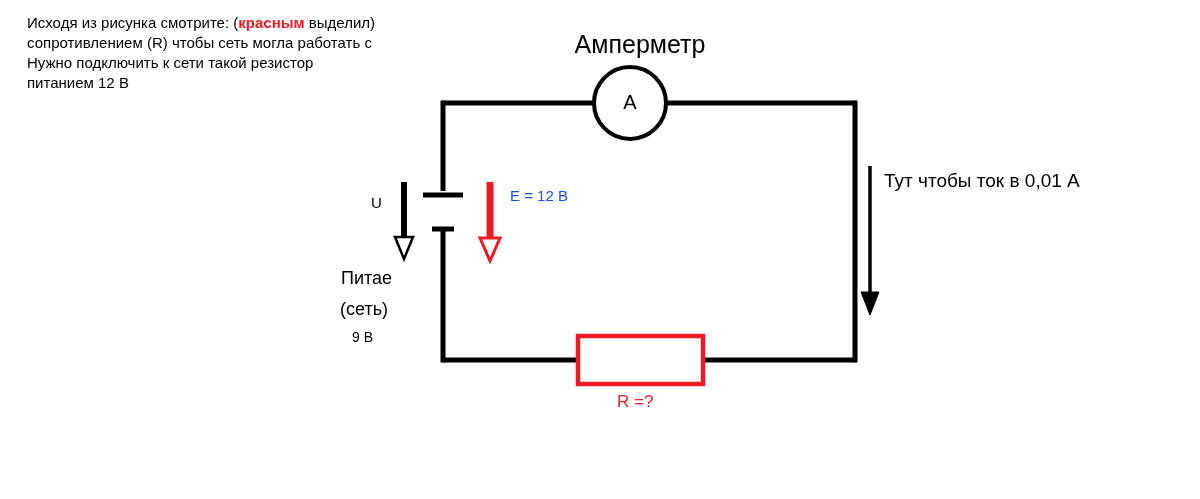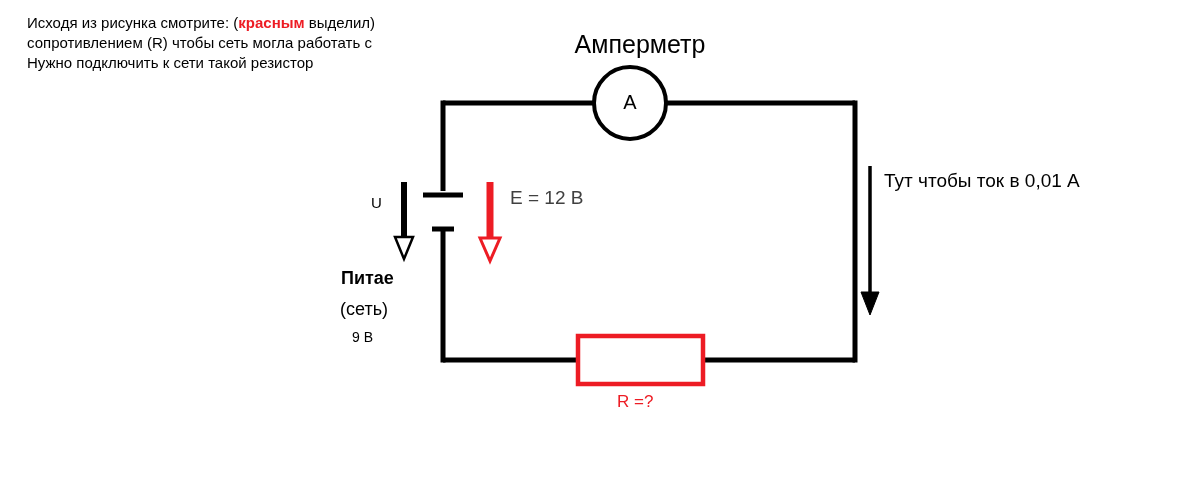--- a/index.html
+++ b/index.html
@@ -9,23 +9,23 @@
   .abs { position:absolute; }
   svg.circuit { position:absolute; left:0; top:0; }
 
   .problem { left:27px; top:13px; width:375px; font-size:15px; line-height:20px; color:#000000; }
   .problem .hl { color:#ed1c24; font-weight:bold; }
 
   .ammeter-title { left:558px; top:30px; width:164px; text-align:center; font-size:25px; }
   .ammeter-letter { left:606px; top:91px; width:48px; text-align:center; font-size:20px; }
 
   .u-label { left:371px; top:194px; font-size:15px; }
-  .emf-label { left:510px; top:187px; font-size:19px; color:#404040; }
+  .emf-label { left:510px; top:187px; font-size:15px; color:#1d4ed8; }
 
-  .supply-1 { left:341px; top:268px; font-size:18px;font-weight:bold; }
+  .supply-1 { left:341px; top:268px; font-size:18px; }
   .supply-2 { left:340px; top:299px; font-size:18px; }
   .supply-3 { left:352px; top:329px; font-size:14px; }
 
   .current-label { left:884px; top:170px; font-size:19px; }
   .resistor-label { left:617px; top:392px; font-size:17px; color:#ed1c24; }
 </style>
 </head>
 <body>
 
 <div class="canvas">
@@ -68,20 +68,21 @@
       <rect x="578" y="336" width="125" height="48" fill="#ffffff" stroke-width="4.5"></rect>
     </g>
   </svg>
 
   <div class="abs problem">
     <div>
       <span>Исходя из рисунка смотрите: (</span><span class="hl">красным</span><span> выделил)</span>
     </div>
     <div>сопротивлением (R) чтобы сеть могла работать с</div>
     <div>Нужно подключить к сети такой резистор</div>
+    <div>питанием 12 В</div>
   </div>
 
   <div class="abs ammeter-title">Амперметр</div>
 
   <div class="abs ammeter-letter">А</div>
 
   <div class="abs u-label">U</div>
 
   <div class="abs emf-label">E = 12 В</div>
 

